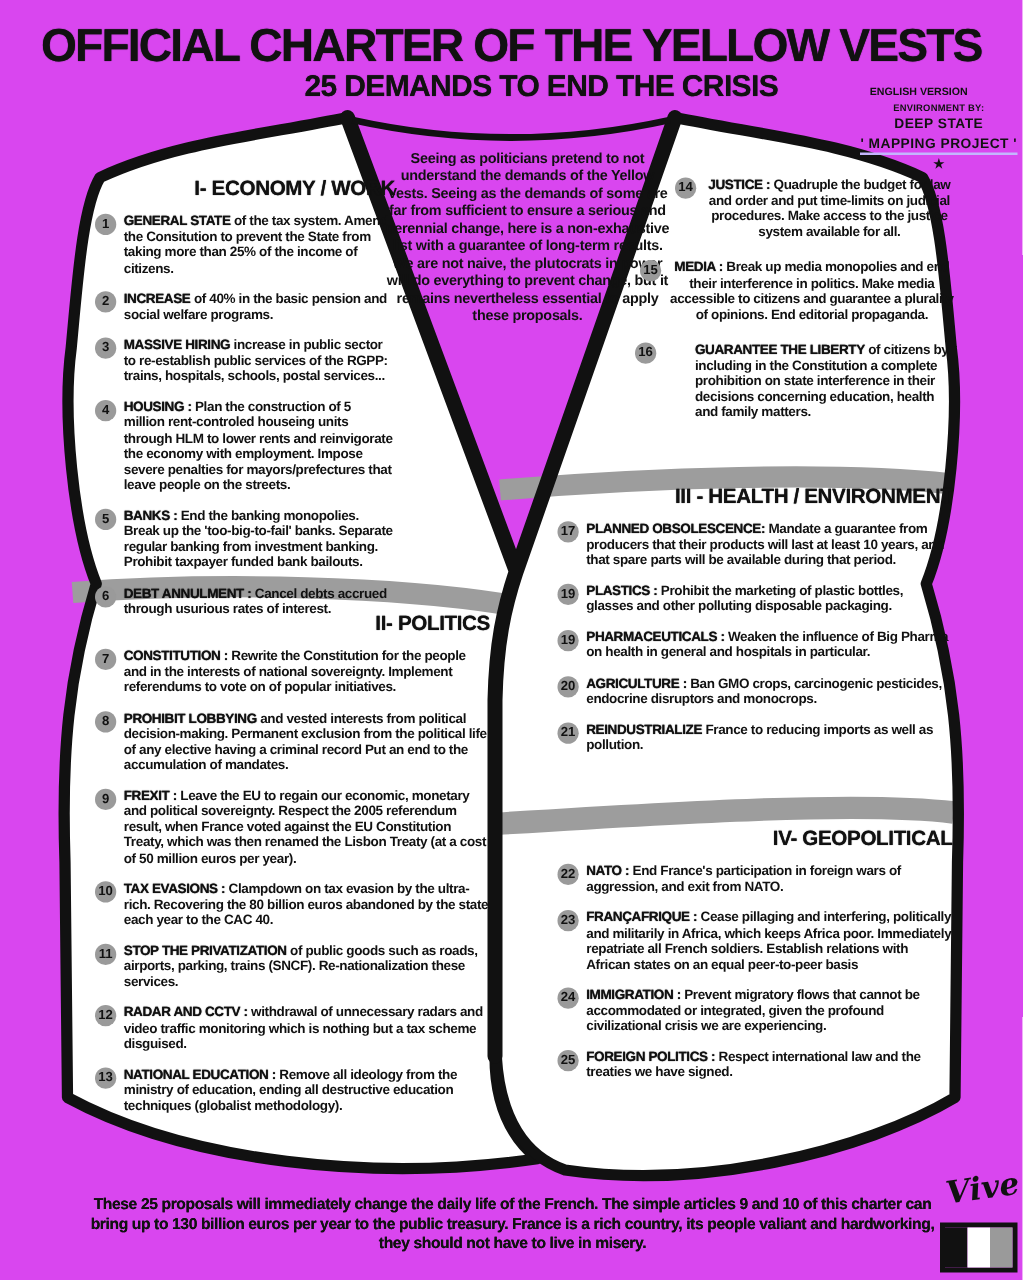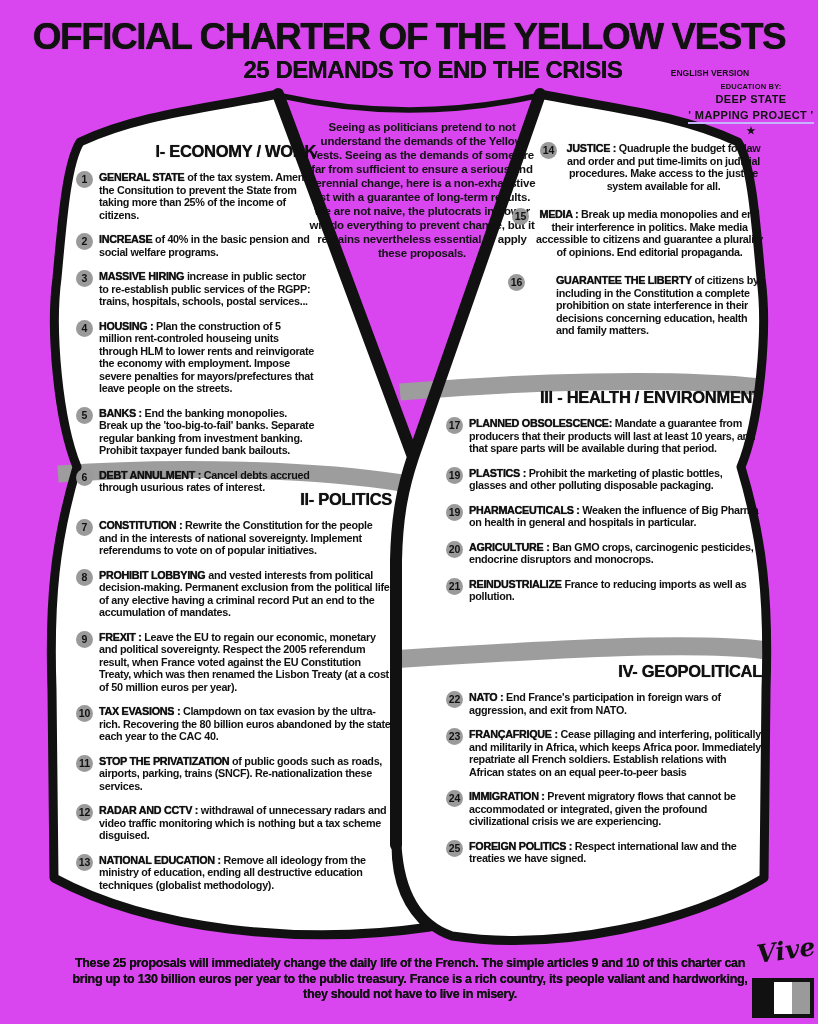--- a/index.html
+++ b/index.html
@@ -4,21 +4,21 @@
 <style>
   html,body{margin:0;padding:0;background:#ffffff;}
   #poster{position:relative;width:818px;height:1024px;background:#d946ef;overflow:hidden;
           font-family:"Liberation Sans",sans-serif;color:#111;}
   #vest-svg{position:absolute;left:0;top:0;z-index:0;}
   .abs{position:absolute;z-index:2;}
   .title{left:0;top:16px;width:818px;text-align:center;font-size:37px;font-weight:bold;
          letter-spacing:-1.5px;text-shadow:0 0 .8px #111;}
   .subtitle{left:0;top:56px;width:818px;text-align:center;font-size:24px;font-weight:bold;
             letter-spacing:-.5px;text-shadow:0 0 .6px #111;padding-left:24px;}
-  .engver{left:655px;top:68px;width:110px;text-align:center;font-size:8.5px;font-weight:bold;}
+  .engver{left:680px;top:68px;width:110px;text-align:center;font-size:8.5px;font-weight:bold;}
   .transblock{left:688px;top:82px;width:126px;text-align:center;font-weight:bold;}
   .transby{font-size:7.5px;letter-spacing:.2px;}
   .transname{font-size:11px;margin-top:2px;letter-spacing:.4px;}
   .transproj{font-size:11px;letter-spacing:.4px;border-bottom:2px solid #c4b5fd;display:inline-block;padding-bottom:1px;}
   .star{font-size:10px;margin-top:1px;}
   .intro{left:308px;top:120px;width:228px;text-align:center;font-size:11.5px;line-height:14px;
          font-weight:bold;letter-spacing:-.2px;}
   .group{position:absolute;z-index:2;}
   .sechead{font-size:16.5px;font-weight:bold;letter-spacing:-.3px;text-shadow:0 0 .7px #111;
            margin:0 0 10px 18px;text-align:right;}
@@ -53,21 +53,21 @@
     <path fill="none" stroke="#111" stroke-width="9" stroke-linejoin="round" d="M 278 94 L 413 457 C 403 487 397 515 396 560 L 396 845 C 396 883 409 910 430 927 C 300 946 150 930 54 878 L 52 690 C 49 600 55 540 77 467 C 58 420 50 330 57 278 C 62 225 66 165 80 142 C 140 114 210 108 278 94 Z"></path>
     <path fill="none" stroke="#111" stroke-width="9" stroke-linejoin="round" d="M 540 94 C 608 108 678 114 738 142 C 752 165 756 225 761 278 C 768 330 760 420 741 467 C 763 540 769 600 766 690 L 764 878 C 690 922 560 952 452 936 C 420 925 400 895 397 845 L 397 560 C 397 515 403 487 413 457 Z"></path>
     <path fill="none" stroke="#111" stroke-width="12" stroke-linecap="round" d="M 278 94 L 413 457 M 540 94 L 413 457 M 413 457 C 403 487 397 515 396 560 L 396 845"></path>
     <path fill="none" stroke="#111" stroke-width="5.5" d="M 282 96 Q 409 124 536 96"></path>
   </svg>
 
   <div class="abs title">OFFICIAL CHARTER OF THE YELLOW VESTS</div>
   <div class="abs subtitle">25 DEMANDS TO END THE CRISIS</div>
   <div class="abs engver">ENGLISH VERSION</div>
   <div class="abs transblock">
-    <div class="transby">EDUCATION BY:</div>
+    <div class="transby">ENVIRONMENT BY:</div>
     <div class="transname">DEEP STATE</div>
     <div><span class="transproj">' MAPPING PROJECT '</span></div>
     <div class="star">★</div>
   </div>
 
   <div class="abs intro">Seeing as politicians pretend to not understand the demands of the Yellow Vests.  Seeing as the demands of some are far from sufficient to ensure a serious and perennial change, here is a non-exhaustive list with a guarantee of long-term results.  We are not naive, the plutocrats in power will do everything to prevent change, but it remains nevertheless essential to apply these proposals.</div>
 
   <div class="group" style="left:76px;top:142px;width:240px;">
     <h2 class="sechead">I- ECONOMY / WORK</h2>
     <div class="item">

